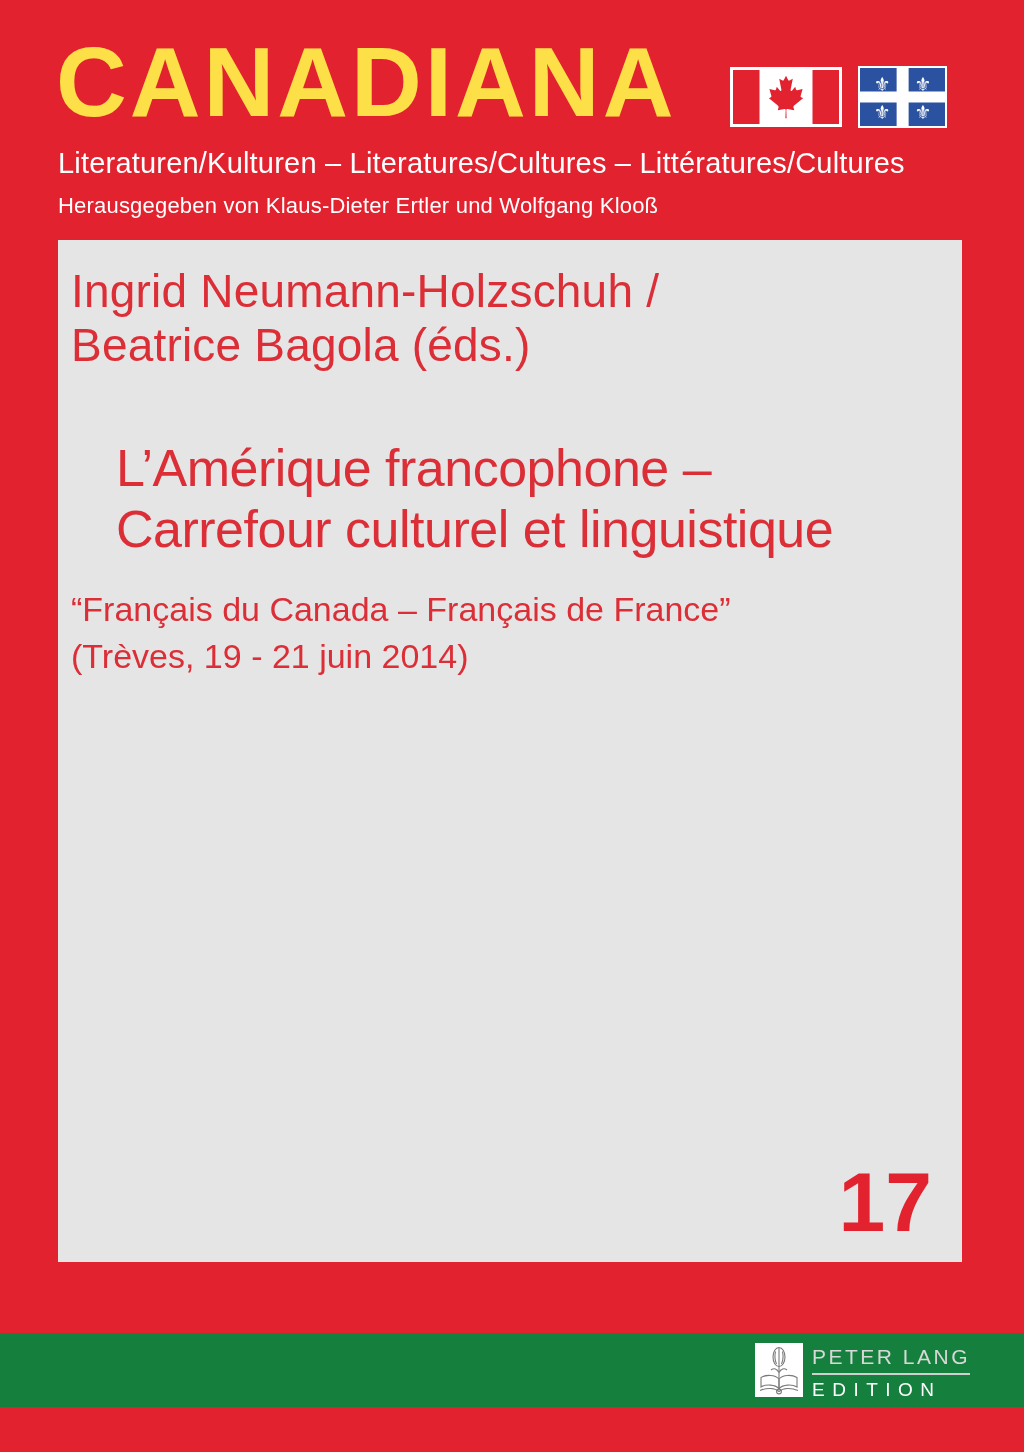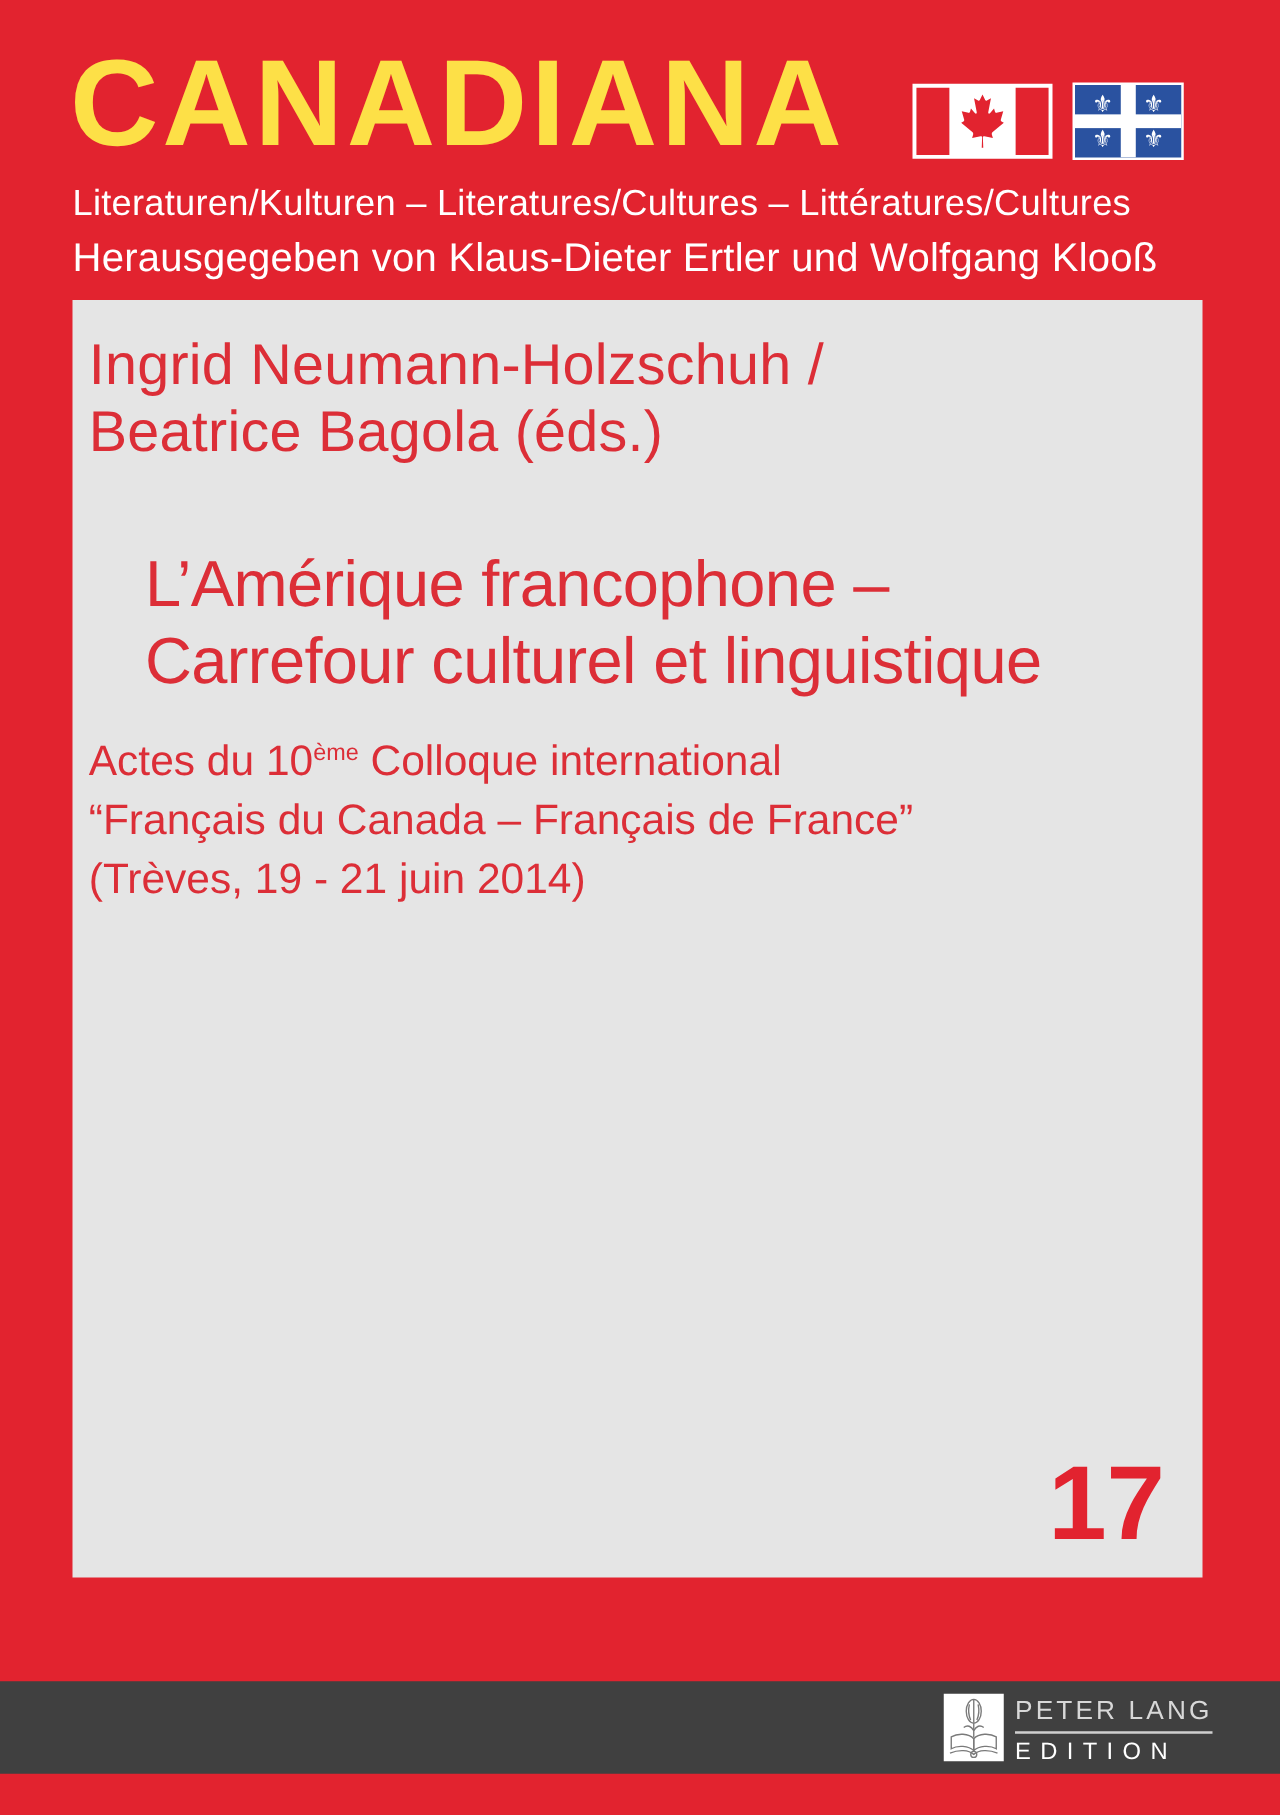--- a/index.html
+++ b/index.html
@@ -26,21 +26,21 @@
     left: 58px; top: 146px;
     font-size: 29px;
     line-height: 34px;
     color: #ffffff;
     letter-spacing: 0.2px;
     white-space: nowrap;
   }
   .series-editors {
     position: absolute;
     left: 58px; top: 189px;
-    font-size: 32px;
+    font-size: 22px;
     line-height: 34px;
     color: #ffffff;
     letter-spacing: 0.2px;
     white-space: nowrap;
     text-align: center;
   }
 
   
   .flag-canada {
     position: absolute;
@@ -132,22 +132,21 @@
     font-weight: bold;
     line-height: 1;
     color: #e2232f;
   }
 
   
   .publisher-band {
     position: absolute;
     left: 0; top: 1333px;
     width: 1024px; height: 74px;
-    background: #404040;
-    margin-top: 12px;
+    background: #15803d;
   }
   .pl-logo {
     position: absolute;
     left: 755px; top: 10px;
     display: flex;
     align-items: flex-start;
   }
   .pl-emblem {
     width: 48px; height: 54px;
     background: #ffffff;
@@ -208,21 +207,20 @@
     <div>Ingrid Neumann-Holzschuh /</div>
     <div>Beatrice Bagola (éds.)</div>
   </div>
 
   <div class="book-title">
     <div>L’Amérique francophone –</div>
     <div>Carrefour culturel et linguistique</div>
   </div>
 
   <div class="book-subtitle">
-    <div><span>Actes du 10</span><sup>ème</sup><span> Colloque international</span></div>
     <div>“Français du Canada – Français de France”</div>
     <div>(Trèves, 19 - 21 juin 2014)</div>
   </div>
 
   <div class="volume-number">17</div>
 </div>
 
 <div class="publisher-band">
   <div class="pl-logo">
     <div class="pl-emblem">

